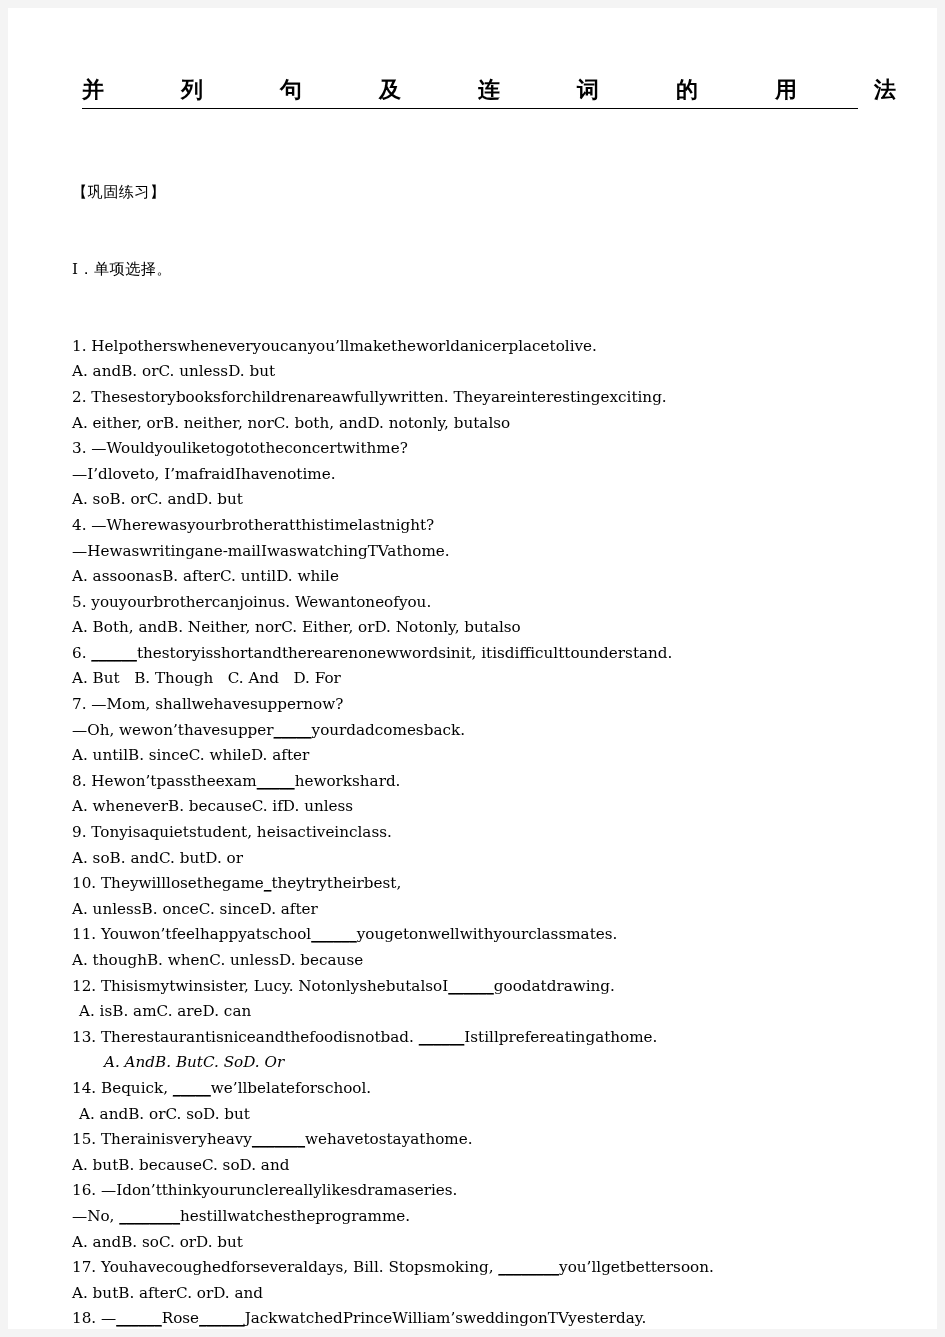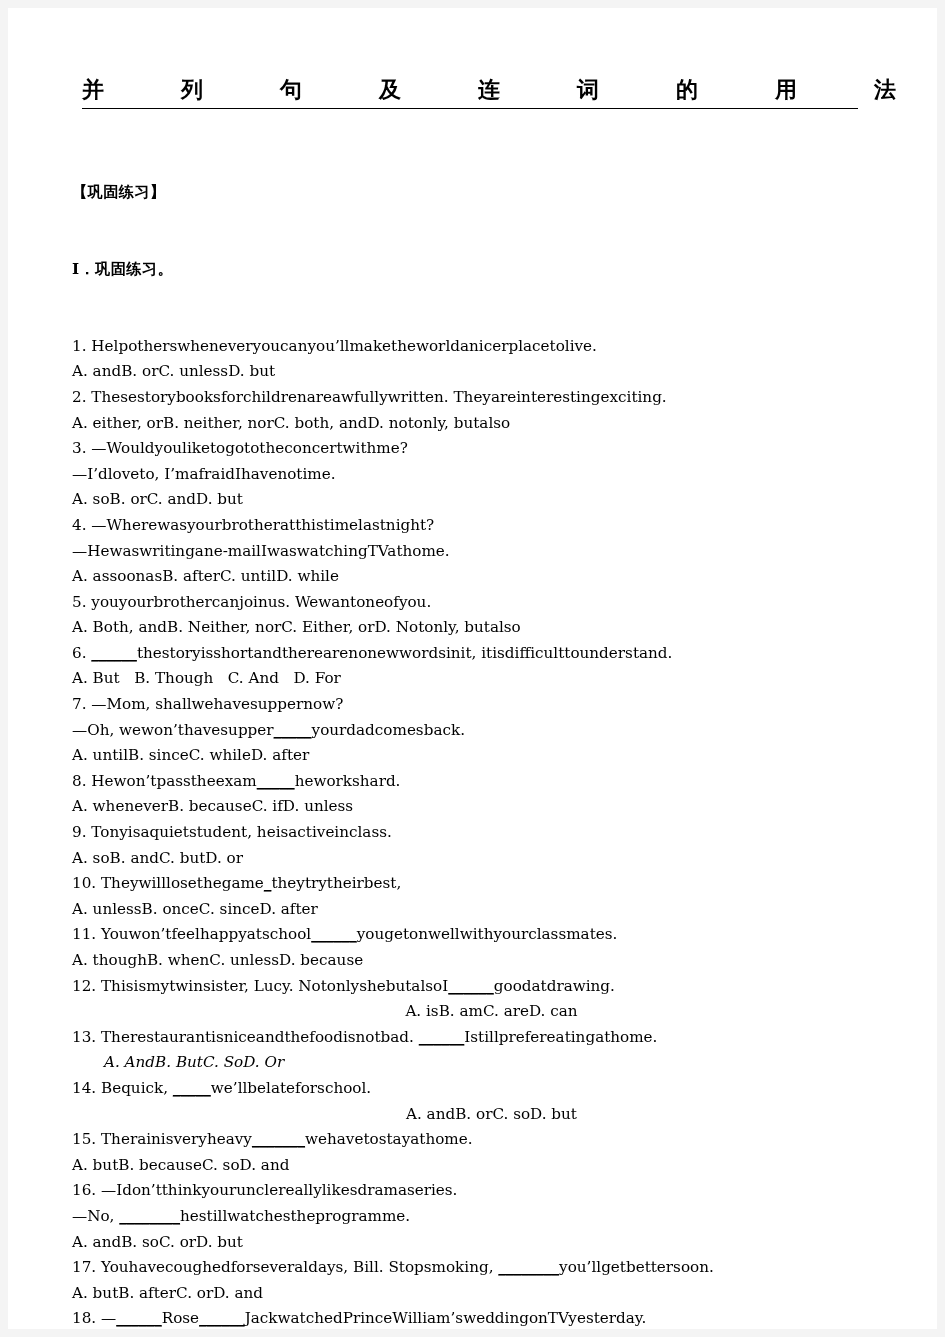--- a/index.html
+++ b/index.html
@@ -58,24 +58,24 @@
     font-size: 15.2px;
     line-height: 25.6px;
     color: #000;
     white-space: pre;
   }
   .line {
     white-space: pre;
     min-height: 25.6px;
   }
   .line.bold {
-    font-weight: bold;
+    font-weight: normal;
     letter-spacing: 0.4px;
   }
-  .line.ind1 { padding-left: 7px; text-align: center; }
+  .line.ind1 { padding-left: 7px; }
   .line.ind2 { padding-left: 32px; font-style: italic; }
 
   .blank-u {
     text-decoration: underline;
     text-decoration-thickness: 1.2px;
     text-underline-offset: 1.5px;
     margin-top: 32px;
   }
   .tiny-u {
     text-decoration: underline;
@@ -97,18 +97,18 @@
       <span class="tchar">连</span>
       <span class="tchar">词</span>
       <span class="tchar">的</span>
       <span class="tchar">用</span>
       <span class="tchar">法</span>
     </div>
     <div class="title-rule"></div>
 
     <div class="body-block">
       <div class="line bold">【巩固练习】</div>
-      <div class="line bold">I．巩固练习。</div>
+      <div class="line bold">I．单项选择。</div>
       <div id="question-lines"><div class="line"><span>1. Helpotherswheneveryoucanyou’llmaketheworldanicerplacetolive.</span></div><div class="line"><span>A. andB. orC. unlessD. but</span></div><div class="line"><span>2. Thesestorybooksforchildrenareawfullywritten. Theyareinterestingexciting.</span></div><div class="line"><span>A. either, orB. neither, norC. both, andD. notonly, butalso</span></div><div class="line"><span>3. —Wouldyouliketogototheconcertwithme?</span></div><div class="line"><span>—I’dloveto, I’mafraidIhavenotime.</span></div><div class="line"><span>A. soB. orC. andD. but</span></div><div class="line"><span>4. —Wherewasyourbrotheratthistimelastnight?</span></div><div class="line"><span>—Hewaswritingane-mailIwaswatchingTVathome.</span></div><div class="line"><span>A. assoonasB. afterC. untilD. while</span></div><div class="line"><span>5. youyourbrothercanjoinus. Wewantoneofyou.</span></div><div class="line"><span>A. Both, andB. Neither, norC. Either, orD. Notonly, butalso</span></div><div class="line"><span>6. </span><span class="blank-u">______</span><span>thestoryisshortandtherearenonewwordsinit, itisdifficulttounderstand.</span></div><div class="line"><span>A. But   B. Though   C. And   D. For</span></div><div class="line"><span>7. —Mom, shallwehavesuppernow?</span></div><div class="line"><span>—Oh, wewon’thavesupper</span><span class="blank-u">_____</span><span>yourdadcomesback.</span></div><div class="line"><span>A. untilB. sinceC. whileD. after</span></div><div class="line"><span>8. Hewon’tpasstheexam</span><span class="blank-u">_____</span><span>heworkshard.</span></div><div class="line"><span>A. wheneverB. becauseC. ifD. unless</span></div><div class="line"><span>9. Tonyisaquietstudent, heisactiveinclass.</span></div><div class="line"><span>A. soB. andC. butD. or</span></div><div class="line"><span>10. Theywilllosethegame</span><span class="tiny-u">_</span><span>theytrytheirbest,</span></div><div class="line"><span>A. unlessB. onceC. sinceD. after</span></div><div class="line"><span>11. Youwon’tfeelhappyatschool</span><span class="blank-u">______</span><span>yougetonwellwithyourclassmates.</span></div><div class="line"><span>A. thoughB. whenC. unlessD. because</span></div><div class="line"><span>12. Thisismytwinsister, Lucy. NotonlyshebutalsoI</span><span class="blank-u">______</span><span>goodatdrawing.</span></div><div class="line ind1"><span>A. isB. amC. areD. can</span></div><div class="line"><span>13. Therestaurantisniceandthefoodisnotbad. </span><span class="blank-u">______</span><span>Istillprefereatingathome.</span></div><div class="line ind2"><span>A. AndB. ButC. SoD. Or</span></div><div class="line"><span>14. Bequick, </span><span class="blank-u">_____</span><span>we’llbelateforschool.</span></div><div class="line ind1"><span>A. andB. orC. soD. but</span></div><div class="line"><span>15. Therainisveryheavy</span><span class="blank-u">_______</span><span>wehavetostayathome.</span></div><div class="line"><span>A. butB. becauseC. soD. and</span></div><div class="line"><span>16. —Idon’tthinkyourunclereallylikesdramaseries.</span></div><div class="line"><span>—No, </span><span class="blank-u">________</span><span>hestillwatchestheprogramme.</span></div><div class="line"><span>A. andB. soC. orD. but</span></div><div class="line"><span>17. Youhavecoughedforseveraldays, Bill. Stopsmoking, </span><span class="blank-u">________</span><span>you’llgetbettersoon.</span></div><div class="line"><span>A. butB. afterC. orD. and</span></div><div class="line"><span>18. —</span><span class="blank-u">______</span><span>Rose</span><span class="blank-u">______</span><span>JackwatchedPrinceWilliam’sweddingonTVyesterday.</span></div><div class="line ind2"><span>—Whatapity!Theymissedtheexcitingmoment.</span></div></div>
     </div>
 
   </div>
 </div>
 
 </body></html>

